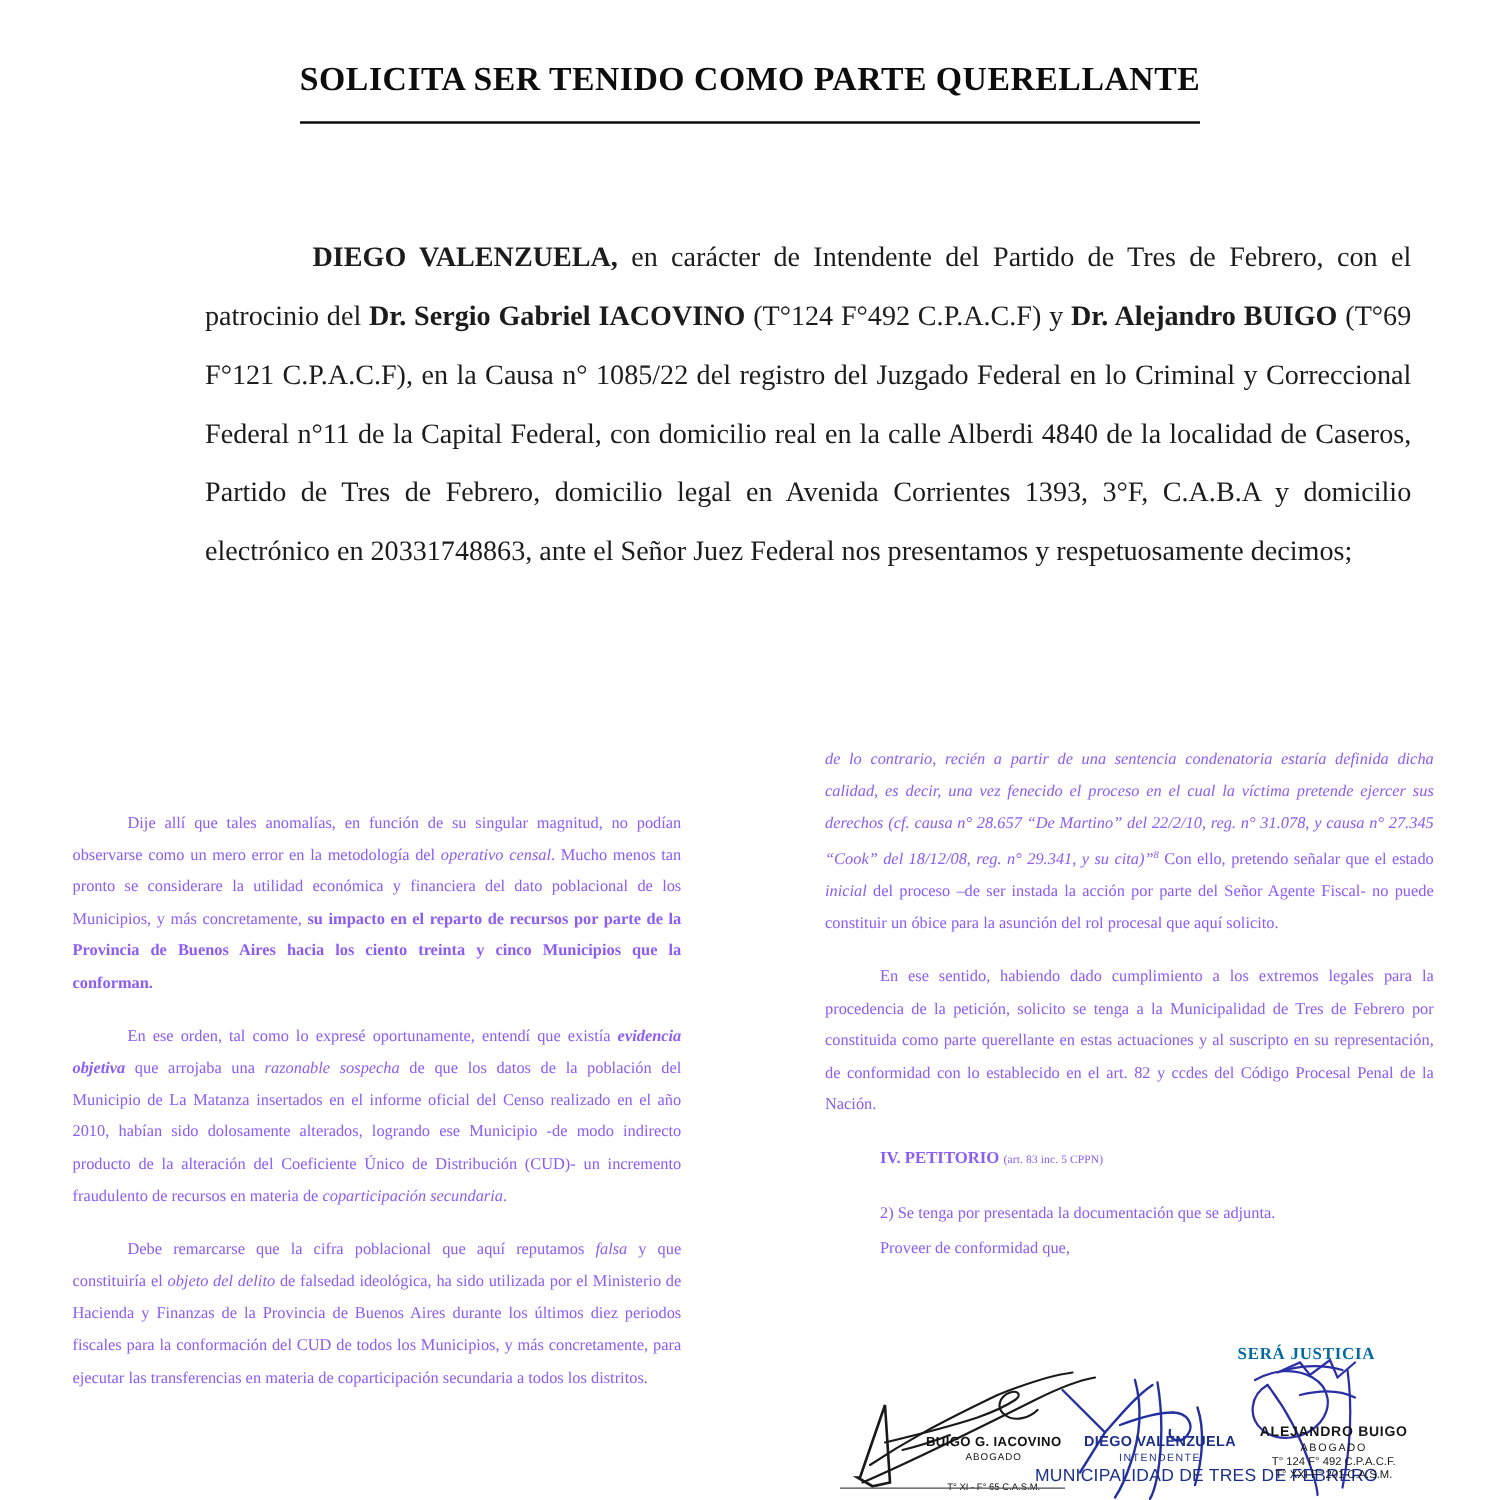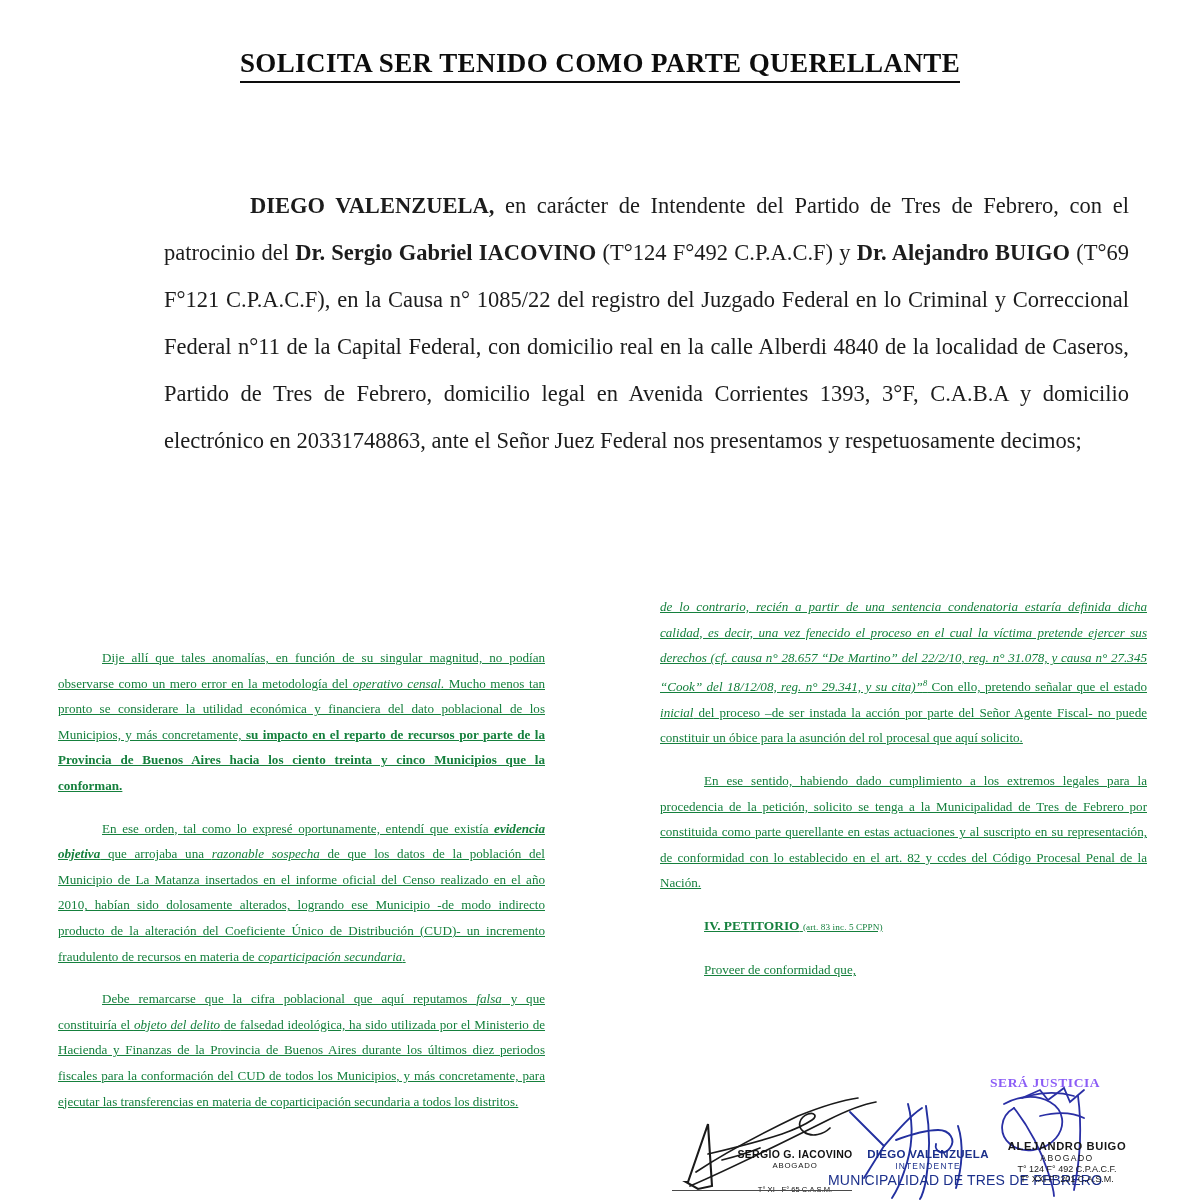--- a/index.html
+++ b/index.html
@@ -30,21 +30,21 @@
     top: 48px;
     width: 1200px;
     text-align: center;
     font-weight: bold;
     font-size: 27px;
     letter-spacing: 0.4px;
     color: #0d0d0d;
   }
   .doc-title span.t {
     border-bottom: 2.5px solid #0d0d0d;
-    padding-bottom: 3px;
+    padding-bottom: 19px;
   }
 
   
   .intro {
     position: absolute;
     left: 128px;
     top: 182px;
     width: 965px;
     font-size: 22.5px;
     line-height: 47px;
@@ -56,22 +56,21 @@
   .intro .lead-in { display: inline-block; width: 86px; }
   .intro b { font-weight: bold; }
 
   
   .col {
     position: absolute;
     font-size: 13.1px;
     line-height: 25.6px;
     text-align: justify;
     text-justify: inter-word;
-    color: #15803d;
-    text-decoration: underline;
+    color: #8b5cf6;
   }
   .col-left  { left: 58px;  top: 645px; width: 487px; }
   .col-right { left: 660px; top: 594px; width: 487px; }
 
   .col p { margin: 0 0 17px 0; text-indent: 44px; }
   .col p.tight { margin-bottom: 2px; }
   .col p.noindent { text-indent: 0; }
   .col b  { font-weight: bold; }
   .col i  { font-style: italic; }
   .col .bi { font-weight: bold; font-style: italic; }
@@ -91,21 +90,21 @@
   }
 
   
   .sera-justicia {
     position: absolute;
     left: 990px;
     top: 1075px;
     font-weight: bold;
     font-size: 13.5px;
     letter-spacing: 0.6px;
-    color: #8b5cf6;
+    color: #0369a1;
   }
 
   .stamp { position: absolute; text-align: center; }
   .stamp .name {
     font-family: "Liberation Sans", "DejaVu Sans", sans-serif;
     font-weight: bold;
     letter-spacing: 0.3px;
     white-space: nowrap;
   }
   .stamp .role,
@@ -168,40 +167,41 @@
   </div>
 
   <div class="col col-right">
 
     <p class="noindent"><span class="quote-it">de lo contrario, recién a partir de una sentencia condenatoria estaría definida dicha calidad, es decir, una vez fenecido el proceso en el cual la víctima pretende ejercer sus derechos (cf. causa n° 28.657 “De Martino” del 22/2/10, reg. n° 31.078, y causa n° 27.345 “Cook” del 18/12/08, reg. n° 29.341, y su cita)”</span><sup class="fn">8</sup><span> Con ello, pretendo señalar que el estado </span><i>inicial</i><span> del proceso –de ser instada la acción por parte del Señor Agente Fiscal- no puede  constituir un óbice para la asunción del rol procesal que aquí solicito.</span></p>
 
     <p>En ese sentido, habiendo dado cumplimiento a los extremos legales para la procedencia de la petición, solicito se tenga a la Municipalidad de Tres de Febrero por constituida como parte querellante en estas actuaciones y al suscripto en su representación, de conformidad con lo establecido en el art. 82 y ccdes del Código Procesal Penal de la Nación.</p>
 
     <p class="heading"><span>IV. PETITORIO</span> <span class="sub">(art. 83 inc. 5 CPPN)</span></p>
 
+    <p class="tight">2) Se tenga por presentada la documentación que se adjunta.</p>
     <p class="tight">Proveer de conformidad que,</p>
 
   </div>
 
   <div class="sera-justicia">SERÁ JUSTICIA</div>
 
   <svg class="sig-ink" style="left:678px; top:1094px;" width="210" height="105" viewBox="0 0 210 105">
     <g fill="none" stroke="#1a1a1a" stroke-width="1.7" stroke-linecap="round">
       <path d="M10 88 L30 30 L34 92 L20 95 L8 88 Z" stroke-width="2.1"></path>
       <path d="M18 78 C 45 60, 70 46, 120 22 C 145 12, 165 6, 180 4"></path>
       <path d="M30 60 C 55 54, 80 48, 104 40 C 118 35, 128 30, 134 26
                C 140 22, 136 18, 130 20 C 122 23, 118 32, 126 38
                C 134 44, 146 40, 152 34"></path>
       <path d="M44 66 C 60 62, 72 58, 82 54"></path>
       <path d="M12 92 C 40 80, 90 56, 150 26 C 170 16, 186 10, 198 8"></path>
     </g>
   </svg>
 
   <div class="stamp stamp-iacovino">
-    <div class="name">SERGIO G. IACOVINO</div>
+    <div class="name">BUIGO G. IACOVINO</div>
     <div class="role">ABOGADO</div>
     <div class="reg">T° XI - F° 65 C.A.S.M.</div>
     <div class="reg">T° LIX - F° 621 C.P.A.C.F.</div>
   </div>
   <div class="sigline-1"></div>
 
   <svg class="sig-ink" style="left:838px; top:1096px;" width="190" height="104" viewBox="0 0 190 104">
     <g fill="none" stroke="#2330a0" stroke-width="1.9" stroke-linecap="round">
       <path d="M12 16 L46 50 L26 82"></path>
       <path d="M46 50 C 60 34, 72 20, 84 12"></path>

